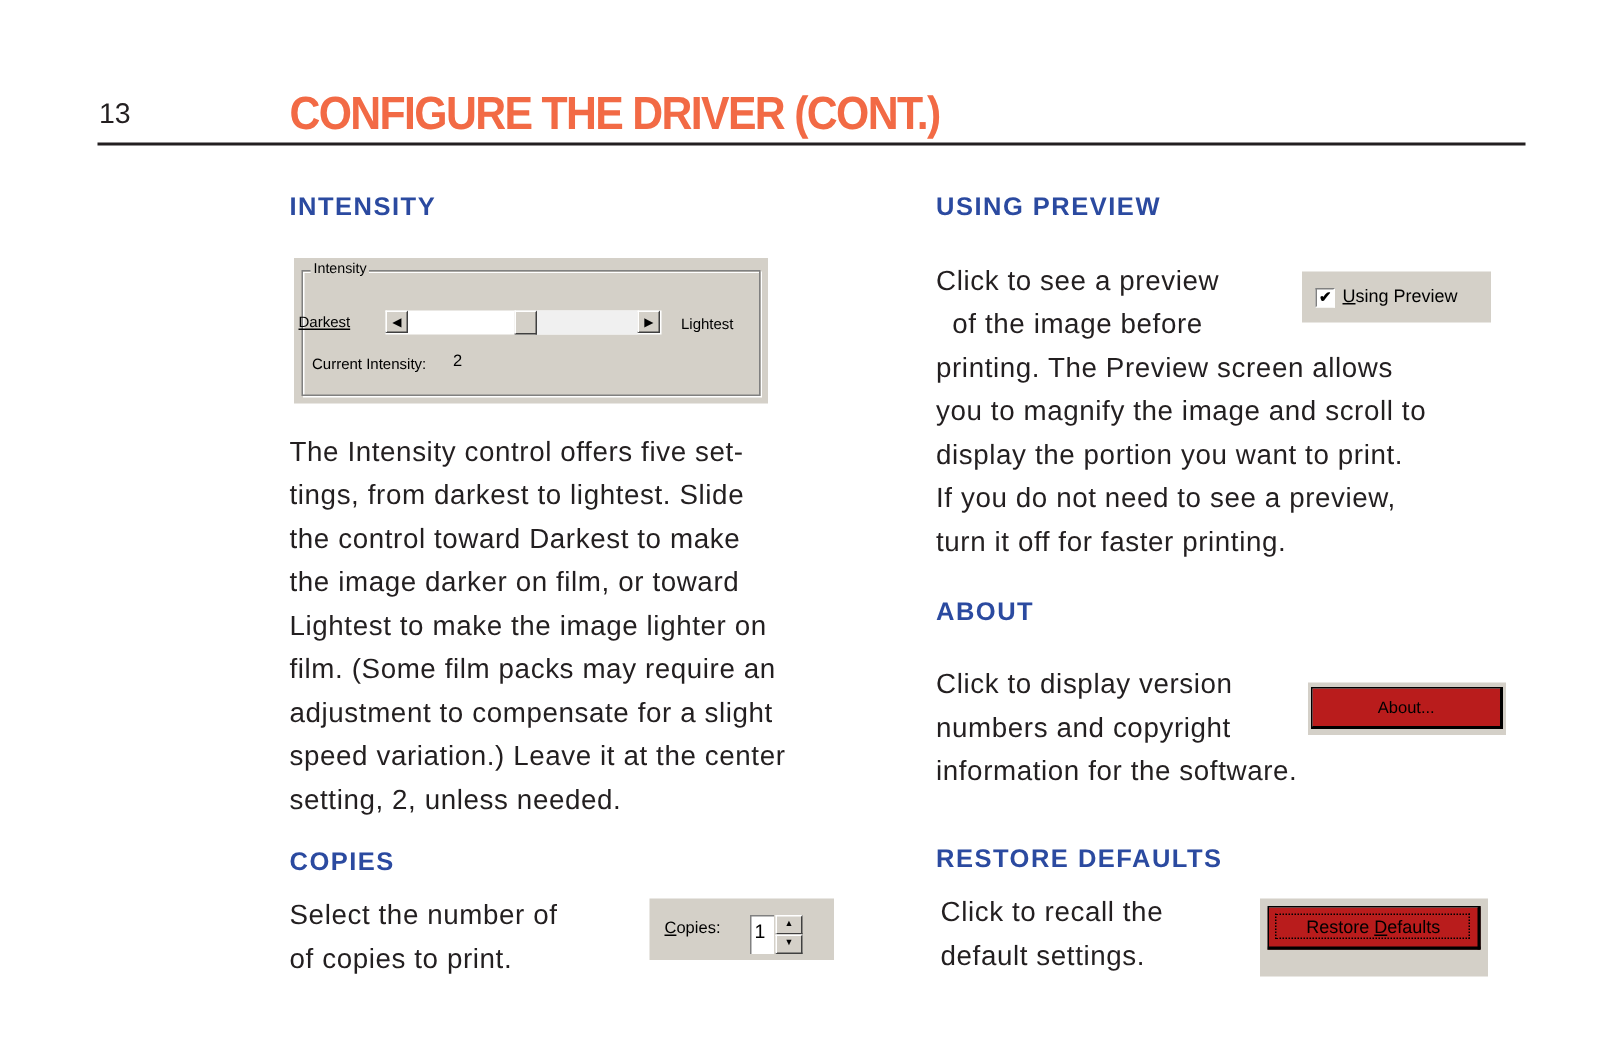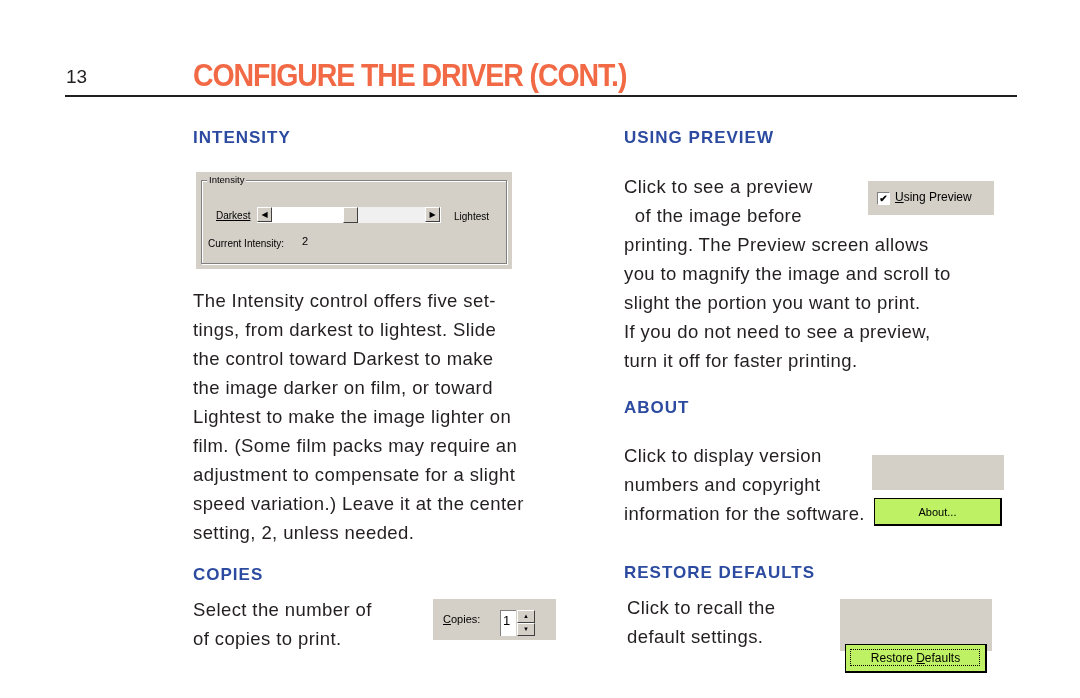--- a/index.html
+++ b/index.html
@@ -50,25 +50,25 @@
     }
     .preview-panel { left: 868px; top: 181px; width: 126px; height: 34px; }
     .checkbox {
       position: absolute; left: 9px; top: 11px; width: 11px; height: 11px; background: #fff;
       border-top: 1px solid #808080; border-left: 1px solid #808080; border-right: 1px solid #fff; border-bottom: 1px solid #fff;
       font-size: 10px; line-height: 11px; text-align: center; color: #000; font-weight: bold;
     }
     .ul { text-decoration: underline; }
     .about-panel { left: 872px; top: 455px; width: 132px; height: 35px; }
     .win-button {
-      position: absolute; background: #bef264; box-sizing: border-box;
+      position: absolute; background: #b91c1c; box-sizing: border-box;
       border-top: 1px solid #ffffff; border-left: 1px solid #ffffff;
       border-right: 2px solid #000; border-bottom: 2px solid #000;
       outline: 1px solid #000; outline-offset: -1px;
-      display: flex; align-items: center; justify-content: center; font-size: 11px; color: #000; margin-top: 40px;
+      display: flex; align-items: center; justify-content: center; font-size: 11px; color: #000;
     }
     .copies-panel { left: 433px; top: 599px; width: 123px; height: 41px; }
     .spin-field {
       position: absolute; left: 67px; top: 11px; width: 16px; height: 26px; background: #fff;
       border-top: 1px solid #808080; border-left: 1px solid #808080;
       font-size: 13px; line-height: 20px; padding-left: 2px; box-sizing: border-box; color: #000;
     }
     .spin-btn {
       position: absolute; left: 84px; width: 18px; height: 13px; background: #d4d0c8; box-sizing: border-box;
       border-top: 1px solid #fff; border-left: 1px solid #fff; border-right: 1px solid #404040; border-bottom: 1px solid #404040;
@@ -82,21 +82,21 @@
 
 <div class="abs page-num">13</div>
 <div class="abs page-title">CONFIGURE THE DRIVER (CONT.)</div>
 <div class="abs rule"></div>
 
 <div class="abs heading" style="left:193px; top:128px;">INTENSITY</div>
 
 <div class="abs groupbox">
   <div class="groupbox-frame"></div>
   <div class="groupbox-legend">Intensity</div>
-  <div class="win-label" style="left:20px; top:38px;text-decoration:underline;">Darkest</div>
+  <div class="win-label" style="left:3px; top:38px;text-decoration:underline;">Darkest</div>
   <div class="scrollbar">
     <div class="scroll-btn" style="left:0;">
       <span>◀</span>
     </div>
     <div class="scroll-track-right"></div>
     <div class="scroll-thumb"></div>
     <div class="scroll-btn" style="left:168px;">
       <span>▶</span>
     </div>
   </div>
@@ -134,21 +134,21 @@
   <div>Click to see a preview</div>
   <div>of the image before</div>
 </div>
 <div class="abs win-panel preview-panel">
   <div class="checkbox"><span>✔</span></div>
   <div class="win-label" style="left:27px; top:9px; font-size:12px;"><span class="ul">U</span><span>sing Preview</span></div>
 </div>
 <div class="abs body-text" style="left:624px; top:230px;">
   <div>printing. The Preview screen allows</div>
   <div>you to magnify the image and scroll to</div>
-  <div>slight the portion you want to print.</div>
+  <div>display the portion you want to print.</div>
   <div>If you do not need to see a preview,</div>
   <div>turn it off for faster printing.</div>
 </div>
 
 <div class="abs heading" style="left:624px; top:398px;">ABOUT</div>
 <div class="abs body-text" style="left:624px; top:441px;">
   <div>Click to display version</div>
   <div>numbers and copyright</div>
 </div>
 <div class="abs win-panel about-panel">

